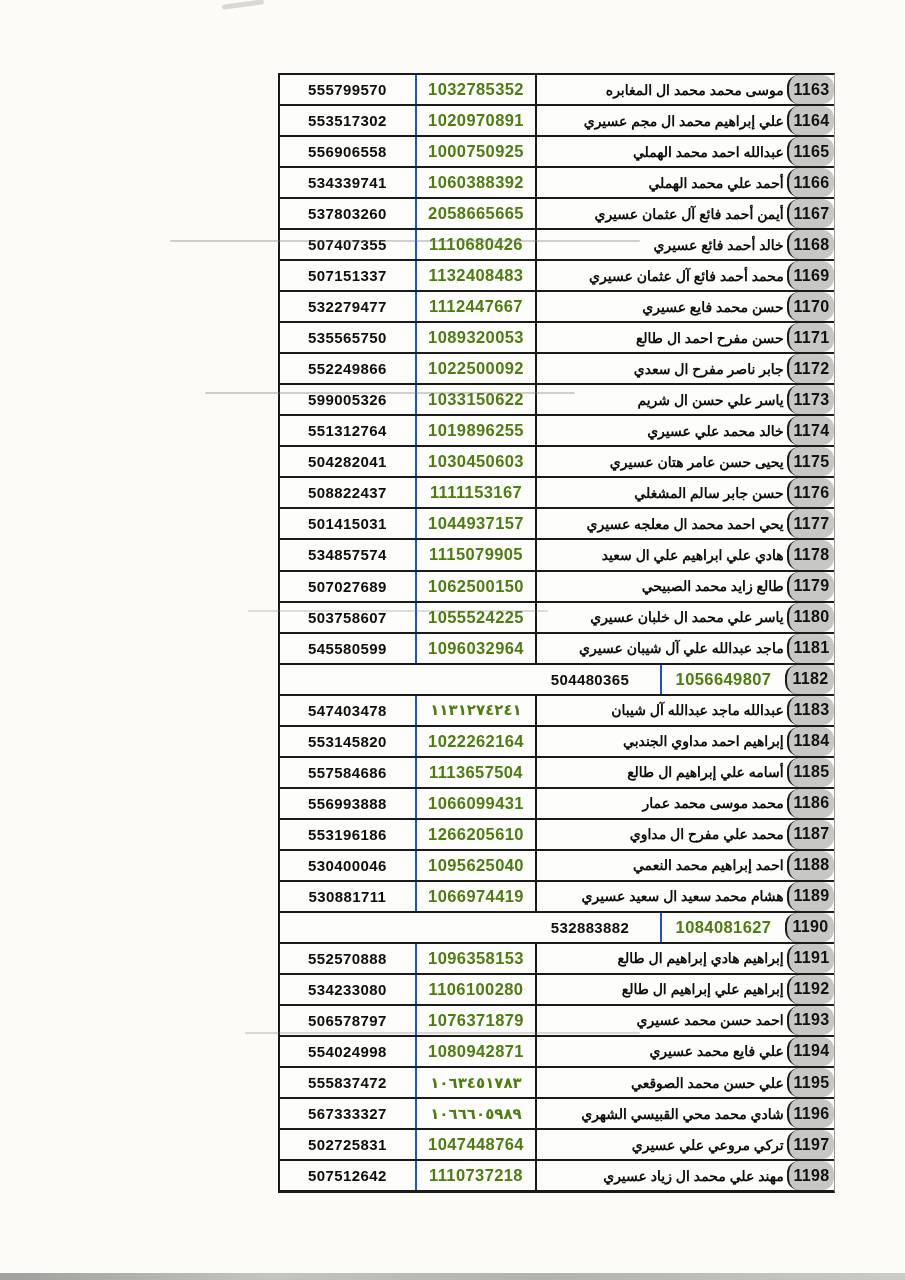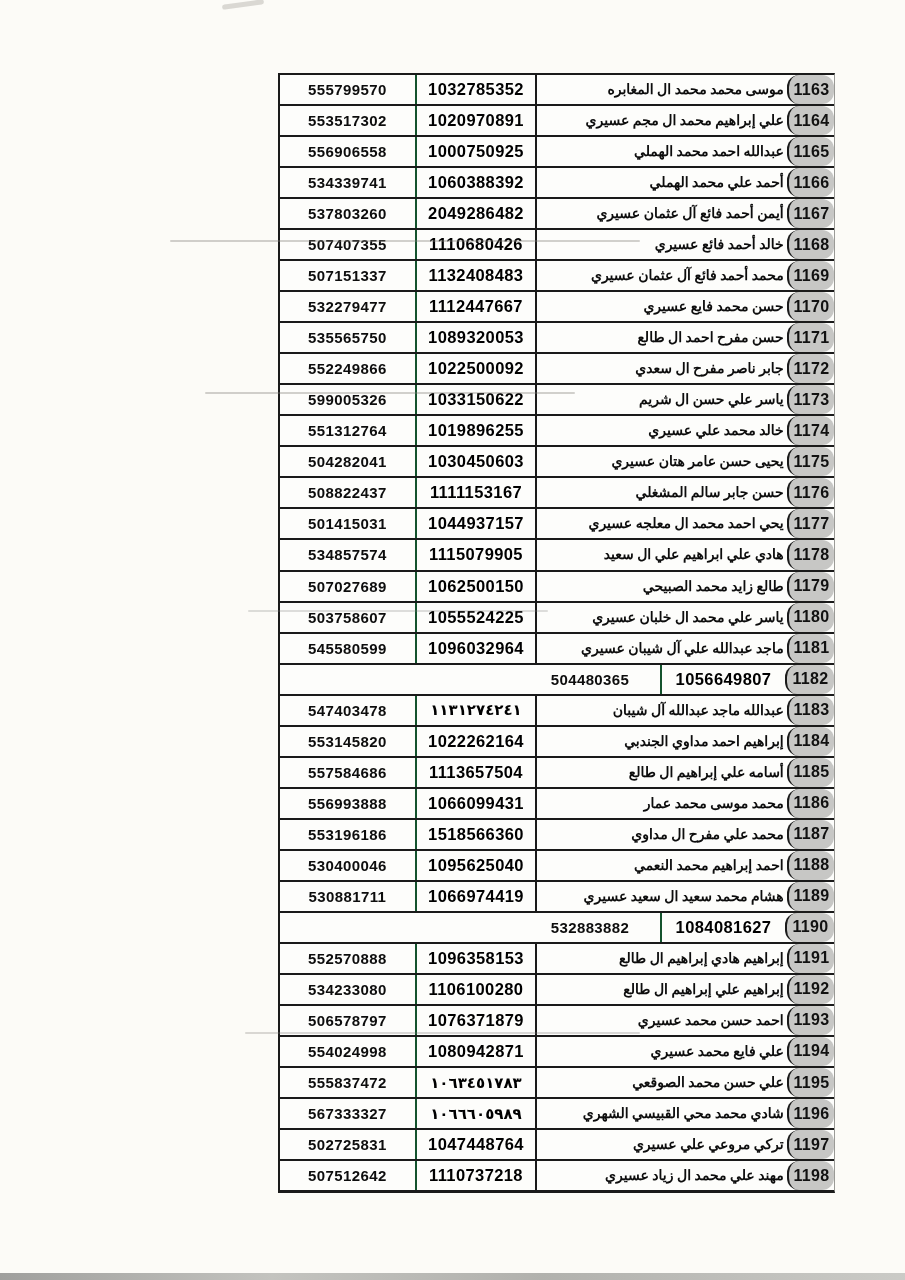--- a/index.html
+++ b/index.html
@@ -57,34 +57,34 @@
     color: #111;
     letter-spacing: 0.3px;
     border-radius: 12px;
   }
   .cell-name {
     width: 261px;
     border-left: 2px solid #1a1a1a;
     justify-content: flex-start; 
     padding: 0 3px;
     direction: rtl;
-    font-family: Liberation Serif, serif;
+    font-family: Liberation Sans, sans-serif;
     font-weight: bold;
     font-size: 14px;
     color: #0d0d0d;
   }
   .cell-id {
     width: 125px;
-    border-left: 2px solid #14532d;
+    border-left: 2px solid #1d4ed8;
     justify-content: center;
     direction: ltr;
     font-family: "Liberation Sans", sans-serif;
     font-weight: bold;
     font-size: 16.5px;
-    color: #000000;
+    color: #4d7c0f;
     letter-spacing: 0.4px;
   }
   .cell-phone {
     width: 140px;
     justify-content: center;
     direction: ltr;
     font-family: "Liberation Sans", sans-serif;
     font-weight: bold;
     font-size: 15px;
     color: #0d0d0d;
@@ -159,21 +159,21 @@
   <div class="row">
     <div class="cell cell-num">1166</div>
     <div class="cell cell-name">أحمد علي محمد الهملي</div>
     <div class="cell cell-id">1060388392</div>
     <div class="cell cell-phone">534339741</div>
   </div>
 
   <div class="row">
     <div class="cell cell-num">1167</div>
     <div class="cell cell-name">أيمن أحمد فائع آل عثمان عسيري</div>
-    <div class="cell cell-id">2049286482</div>
+    <div class="cell cell-id">2058665665</div>
     <div class="cell cell-phone">537803260</div>
   </div>
 
   <div class="row">
     <div class="cell cell-num">1168</div>
     <div class="cell cell-name">خالد أحمد فائع عسيري</div>
     <div class="cell cell-id">1110680426</div>
     <div class="cell cell-phone">507407355</div>
   </div>
 
@@ -298,21 +298,21 @@
   <div class="row">
     <div class="cell cell-num">1186</div>
     <div class="cell cell-name">محمد موسى محمد عمار</div>
     <div class="cell cell-id">1066099431</div>
     <div class="cell cell-phone">556993888</div>
   </div>
 
   <div class="row">
     <div class="cell cell-num">1187</div>
     <div class="cell cell-name">محمد علي مفرح ال مداوي</div>
-    <div class="cell cell-id">1518566360</div>
+    <div class="cell cell-id">1266205610</div>
     <div class="cell cell-phone">553196186</div>
   </div>
 
   <div class="row">
     <div class="cell cell-num">1188</div>
     <div class="cell cell-name">احمد إبراهيم محمد النعمي</div>
     <div class="cell cell-id">1095625040</div>
     <div class="cell cell-phone">530400046</div>
   </div>
 

